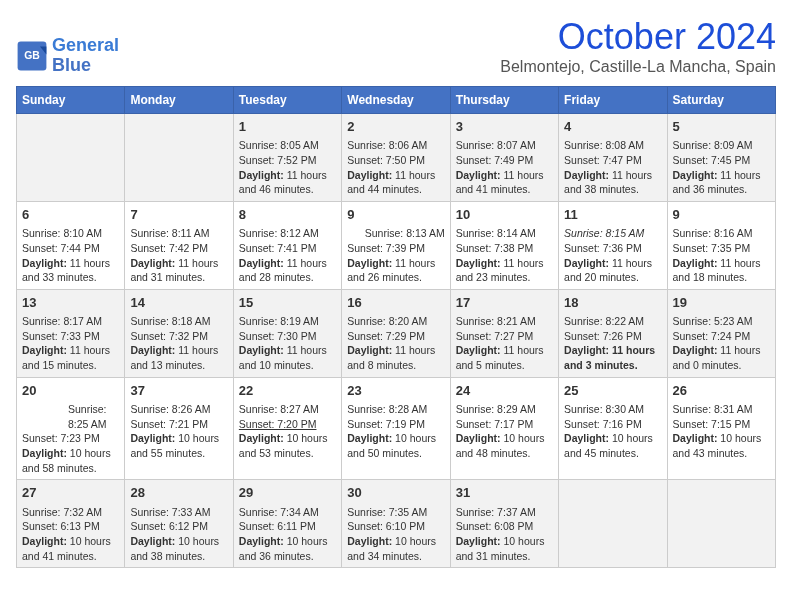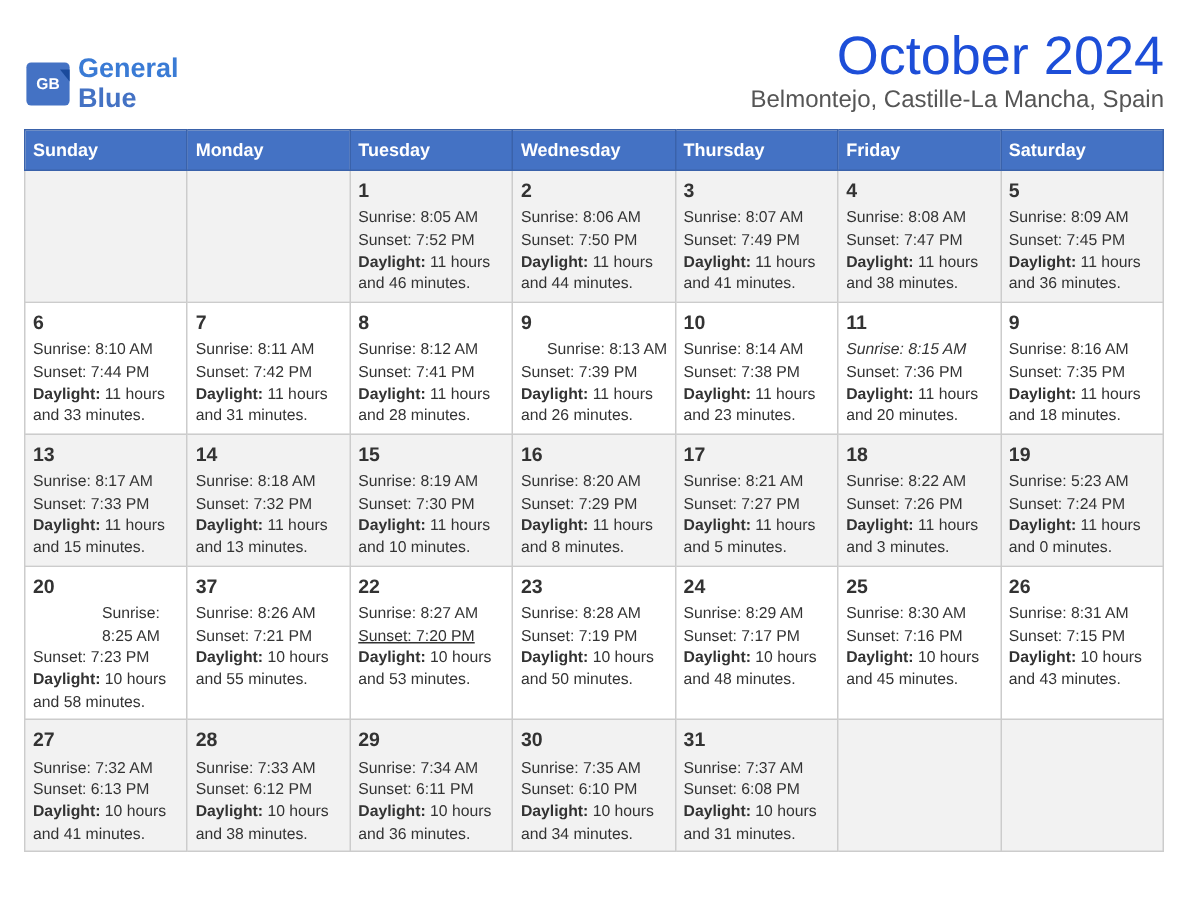--- a/index.html
+++ b/index.html
@@ -226,21 +226,21 @@
         <td>
           <span class="day-num">17</span>
           <span style="display: block;">Sunrise: 8:21 AM</span>
           <span style="display: block;">Sunset: 7:27 PM</span>
           <span style="display: block;"><strong>Daylight:</strong> 11 hours and 5 minutes.</span>
         </td>
         <td>
           <span class="day-num">18</span>
           <span style="display: block;">Sunrise: 8:22 AM</span>
           <span style="display: block;">Sunset: 7:26 PM</span>
-          <span style="display: block;"><strong>Daylight:</strong> 11 hours and 3 minutes.</span>
+          <span style="display: block; font-weight: bold;"><strong>Daylight:</strong> 11 hours and 3 minutes.</span>
         </td>
         <td>
           <span class="day-num">19</span>
           <span style="display: block;">Sunrise: 5:23 AM</span>
           <span style="display: block;">Sunset: 7:24 PM</span>
           <span style="display: block;"><strong>Daylight:</strong> 11 hours and 0 minutes.</span>
         </td>
       </tr>
       <tr>
         <td>

